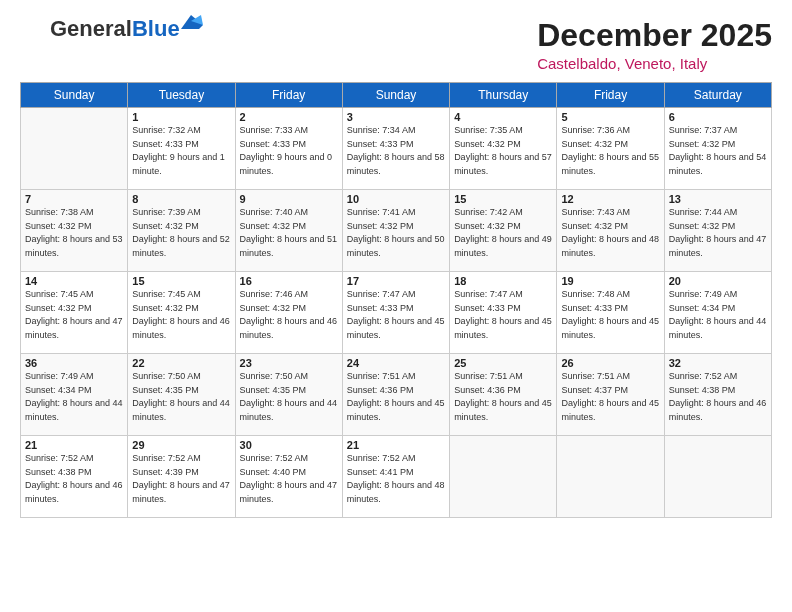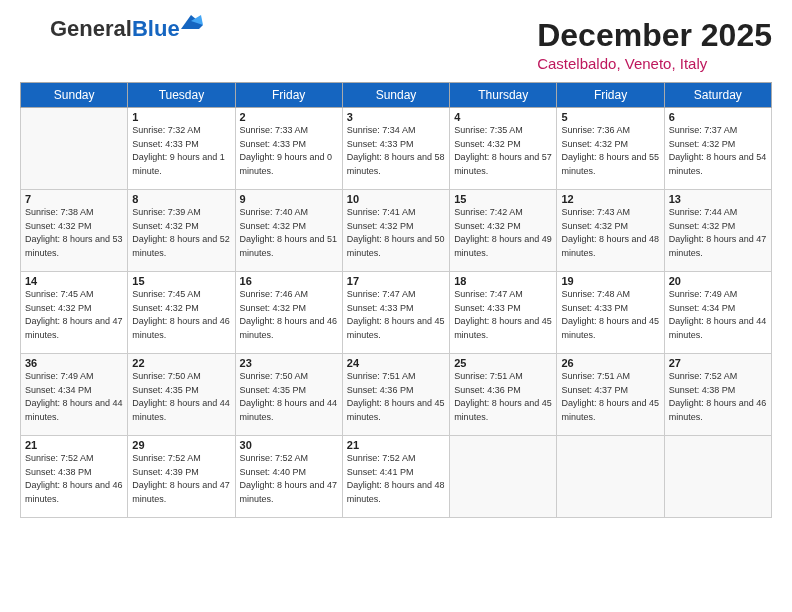--- a/index.html
+++ b/index.html
@@ -234,21 +234,21 @@
           </td>
           <td>
             <div class="day-num">25</div>
             <div class="day-info">Sunrise: 7:51 AM<br>Sunset: 4:36 PM<br>Daylight: 8 hours and 45 minutes.</div>
           </td>
           <td>
             <div class="day-num">26</div>
             <div class="day-info">Sunrise: 7:51 AM<br>Sunset: 4:37 PM<br>Daylight: 8 hours and 45 minutes.</div>
           </td>
           <td>
-            <div class="day-num">27</div>
+            <div class="day-num">32</div>
             <div class="day-info">Sunrise: 7:52 AM<br>Sunset: 4:38 PM<br>Daylight: 8 hours and 46 minutes.</div>
           </td>
         </tr>
         <tr>
           <td>
             <div class="day-num">21</div>
             <div class="day-info">Sunrise: 7:52 AM<br>Sunset: 4:38 PM<br>Daylight: 8 hours and 46 minutes.</div>
           </td>
           <td>
             <div class="day-num">29</div>

